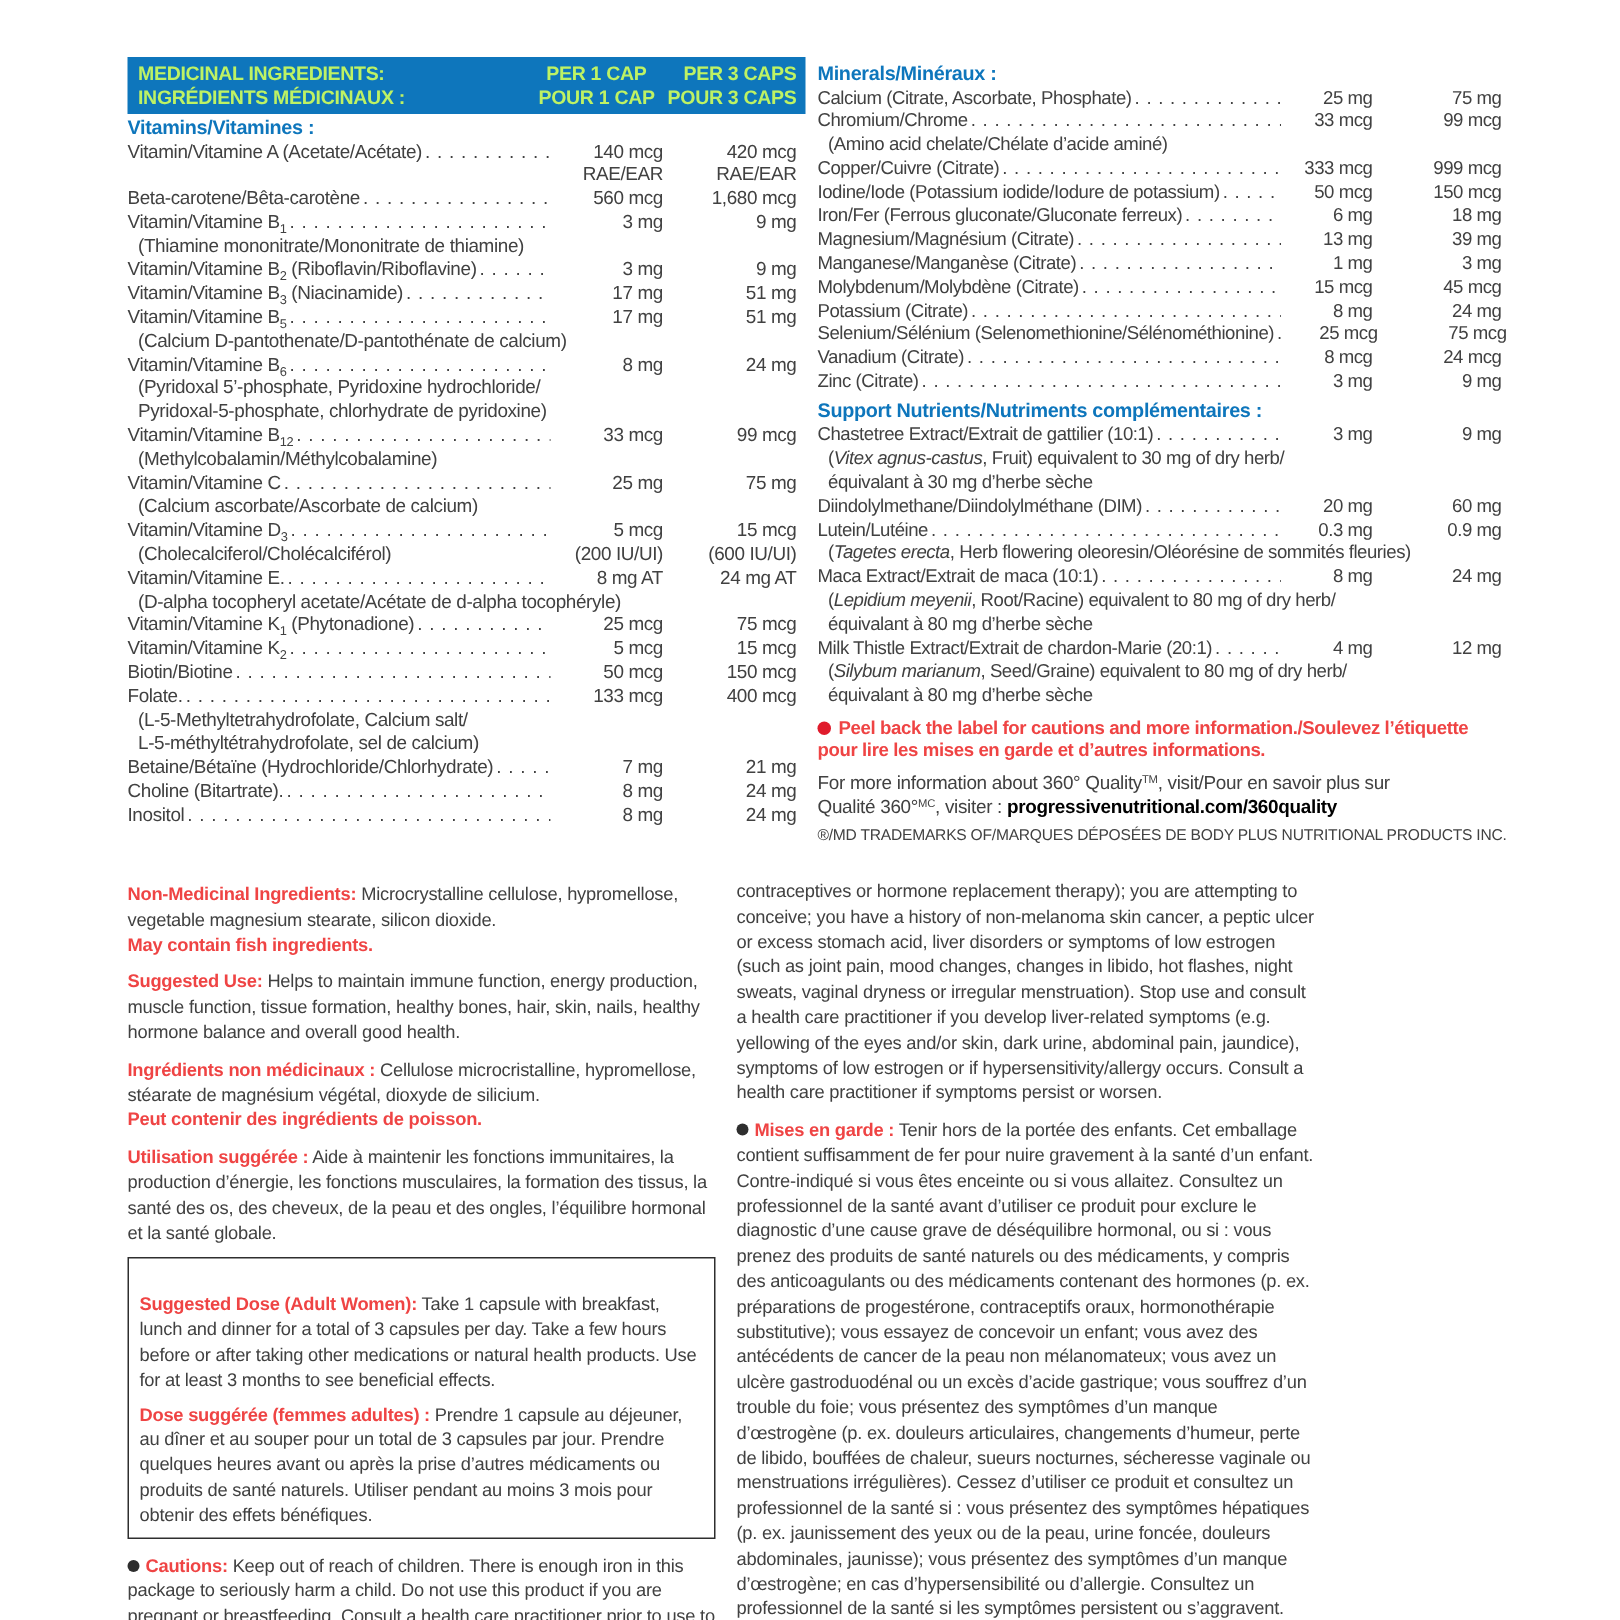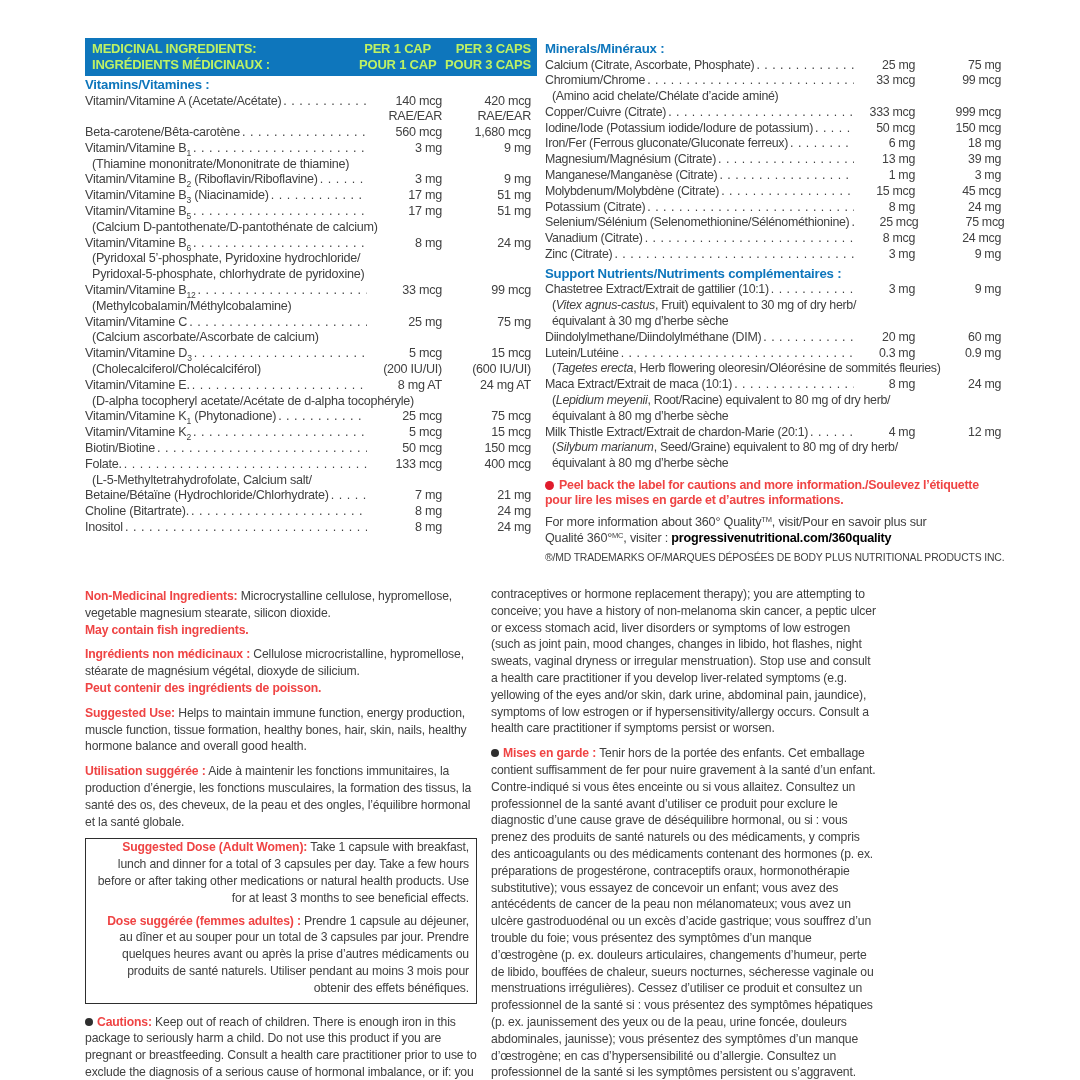--- a/index.html
+++ b/index.html
@@ -47,21 +47,21 @@
   .info{font-size:12.6px;line-height:15.8px;letter-spacing:-0.2px;margin-top:6px;}
   .info b{font-weight:bold;color:#000000;}
   .tm-line{font-size:10.4px;line-height:13px;letter-spacing:-0.15px;margin-top:5px;white-space:nowrap;}
 
   .dot{display:inline-block;border-radius:50%;vertical-align:-1px;}
   .dot.red{width:9px;height:9px;background:#e01b2c;margin-right:5px;}
   .dot.black{width:8px;height:8px;background:#2e2e2e;margin-right:4px;vertical-align:0px;}
 
   .para{font-size:12.2px;line-height:16.8px;letter-spacing:-0.15px;margin:0 0 8px 0;}
   .para b{color:#ef4444;}
-  .dose-box{border:1.5px solid #2e2e2e;padding:0 7px 4px 7px;margin:1px 0 10px 0;text-align:right;}
+  .dose-box{border:1.5px solid #2e2e2e;padding:22px 7px 4px 7px;margin:1px 0 10px 0;}
   .dose-box .para{margin-bottom:6px;}
   .dose-box .para:last-child{margin-bottom:2px;}
 </style>
 </head>
 <body>
 
 <div class="page">
 
   <div class="col" id="col-tl">
     <div class="t-header">
@@ -199,20 +199,23 @@
         </div>
         <div class="t-row">
           <span class="t-name">Folate.</span>
           <span class="t-dots">. . . . . . . . . . . . . . . . . . . . . . . . . . . . . . . . . . . . . . . . . . . . . . . . . . . . . . . . . . . . . . . . . . . . . . . . . . . . . . . . </span>
           <span class="t-v1">133 mcg</span>
           <span class="t-v2">400 mcg</span>
         </div>
         <div class="t-row ind">
           <span class="t-name">(L-5-Methyltetrahydrofolate, Calcium salt/</span>
         </div>
+        <div class="t-row ind">
+          <span class="t-name">L-5-méthyltétrahydrofolate, sel de calcium)</span>
+        </div>
         <div class="t-row">
           <span class="t-name">Betaine/Bétaïne (Hydrochloride/Chlorhydrate)</span>
           <span class="t-dots">. . . . . . . . . . . . . . . . . . . . . . . . . . . . . . . . . . . . . . . . . . . . . . . . . . . . . . . . . . . . . . . . . . . . . . . . . . . . . . . . </span>
           <span class="t-v1">7 mg</span>
           <span class="t-v2">21 mg</span>
         </div>
         <div class="t-row">
           <span class="t-name">Choline (Bitartrate).</span>
           <span class="t-dots">. . . . . . . . . . . . . . . . . . . . . . . . . . . . . . . . . . . . . . . . . . . . . . . . . . . . . . . . . . . . . . . . . . . . . . . . . . . . . . . . </span>
           <span class="t-v1">8 mg</span>
@@ -361,22 +364,22 @@
         </div>
       </div>
     <div class="peel"><span class="dot red"></span><span>Peel back the label for cautions and more information./Soulevez l’étiquette pour lire les mises en garde et d’autres informations.</span></div>
     <div class="info" id="info-line"><span>For more information about 360° Quality</span><sup>TM</sup><span>, visit/Pour en savoir plus sur</span><br><span>Qualité 360°</span><sup>MC</sup><span>, visiter : </span><b>progressivenutritional.com/360quality</b></div>
     <div class="tm-line">®/MD TRADEMARKS OF/MARQUES DÉPOSÉES DE BODY PLUS NUTRITIONAL PRODUCTS INC.</div>
   </div>
 
   <div class="col" id="col-bl">
     <div id="bl-paras">
         <div class="para"><b>Non-Medicinal Ingredients:</b><span> Microcrystalline cellulose, hypromellose, vegetable magnesium stearate, silicon dioxide.</span><br><b>May contain fish ingredients.</b></div>
+        <div class="para"><b>Suggested Use:</b><span> Helps to maintain immune function, energy production, muscle function, tissue formation, healthy bones, hair, skin, nails, healthy hormone balance and overall good health.</span></div>
         <div class="para"><b>Ingrédients non médicinaux :</b><span> Cellulose microcristalline, hypromellose, stéarate de magnésium végétal, dioxyde de silicium.</span><br><b>Peut contenir des ingrédients de poisson.</b></div>
-        <div class="para"><b>Suggested Use:</b><span> Helps to maintain immune function, energy production, muscle function, tissue formation, healthy bones, hair, skin, nails, healthy hormone balance and overall good health.</span></div>
         <div class="para"><b>Utilisation suggérée :</b><span> Aide à maintenir les fonctions immunitaires, la production d’énergie, les fonctions musculaires, la formation des tissus, la santé des os, des cheveux, de la peau et des ongles, l’équilibre hormonal et la santé globale.</span></div>
       </div>
     <div class="dose-box" id="dose-box">
         <div class="para"><b>Suggested Dose (Adult Women):</b><span> Take 1 capsule with breakfast, lunch and dinner for a total of 3 capsules per day. Take a few hours before or after taking other medications or natural health products. Use for at least 3 months to see beneficial effects.</span></div>
         <div class="para"><b>Dose suggérée (femmes adultes) :</b><span> Prendre 1 capsule au déjeuner, au dîner et au souper pour un total de 3 capsules par jour. Prendre quelques heures avant ou après la prise d’autres médicaments ou produits de santé naturels. Utiliser pendant au moins 3 mois pour obtenir des effets bénéfiques.</span></div>
       </div>
     <div id="bl-cautions">
         <div class="para"><span class="dot black"></span><b>Cautions:</b><span> Keep out of reach of children. There is enough iron in this package to seriously harm a child. Do not use this product if you are pregnant or breastfeeding. Consult a health care practitioner prior to use to exclude the diagnosis of a serious cause of hormonal imbalance, or if: you are taking natural health products or medications, including blood thinners or hormone-containing medications (such as progesterone preparations, oral</span></div>
       </div>
   </div>

